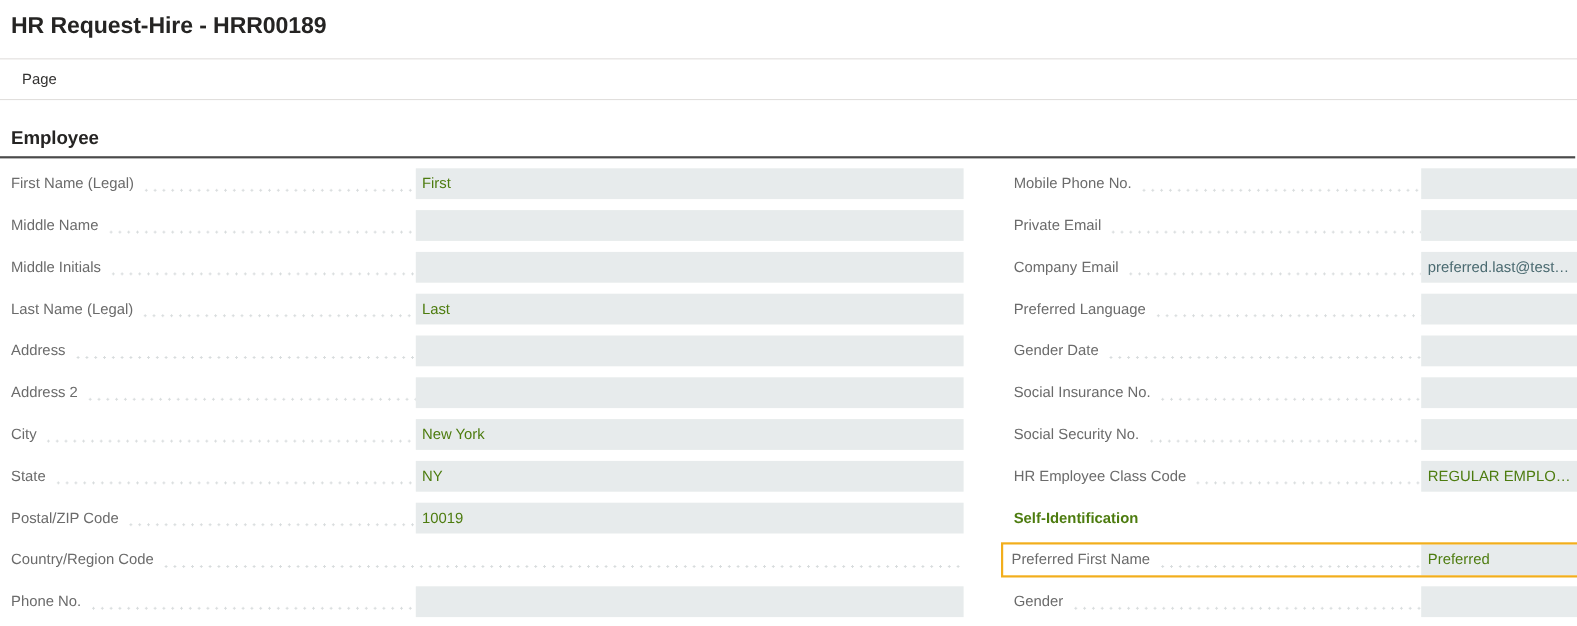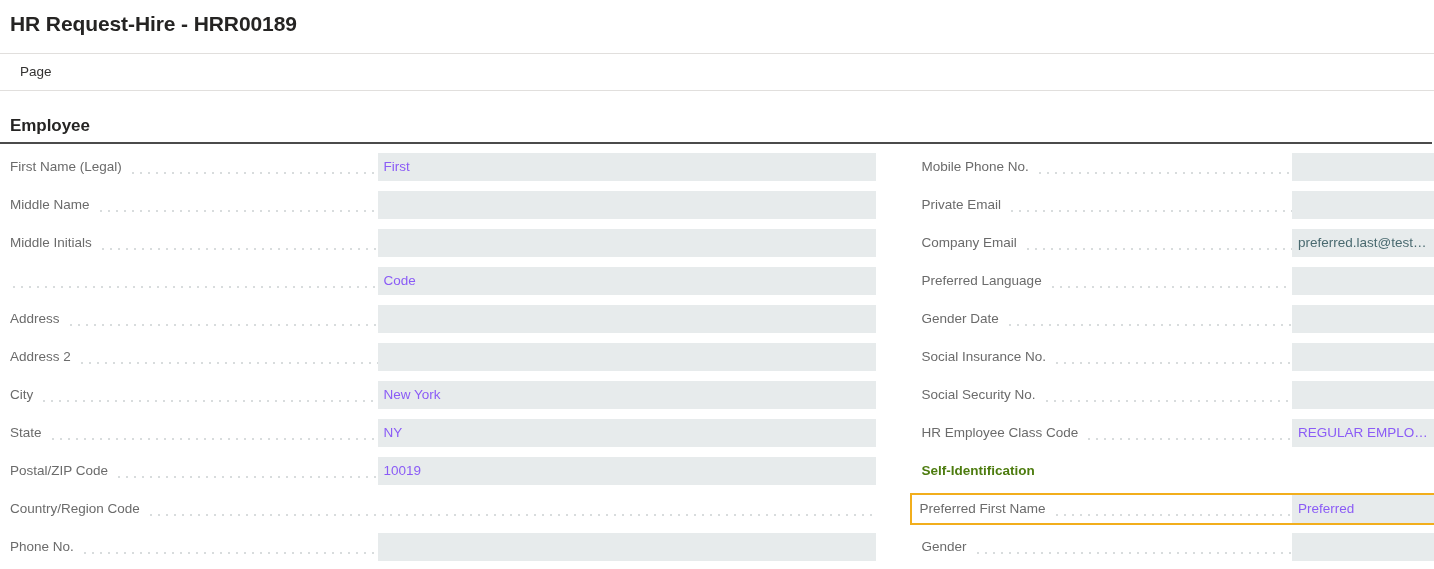--- a/index.html
+++ b/index.html
@@ -104,21 +104,21 @@
     background-position: 0 16px;
     background-repeat: repeat-x;
   }
 
   .field-input {
     flex: 0 0 auto;
     background: #e7ebec;
     height: 28px;
     line-height: 28px;
     font-size: 13.5px;
-    color: #8b5cf6;
+    color: #4d7c0f;
     padding: 0 6px;
     box-sizing: border-box;
     white-space: nowrap;
     overflow: hidden;
     text-overflow: ellipsis;
   }
   .col-left  .field-input { width: 498px; }
   .col-right .field-input { width: 142px; }
 
   .field-input.link { color: #4a6a70; }
@@ -168,22 +168,23 @@
         <span class="field-input"></span>
       </div>
 
       <div class="field-row">
         <span class="field-label">Middle Initials</span>
         <span class="leader"></span>
         <span class="field-input"></span>
       </div>
 
       <div class="field-row">
-        <span class="leader"></span>
-        <span class="field-input">Code</span>
+        <span class="field-label">Last Name (Legal)</span>
+        <span class="leader"></span>
+        <span class="field-input">Last</span>
       </div>
 
       <div class="field-row">
         <span class="field-label">Address</span>
         <span class="leader"></span>
         <span class="field-input"></span>
       </div>
 
       <div class="field-row">
         <span class="field-label">Address 2</span>

